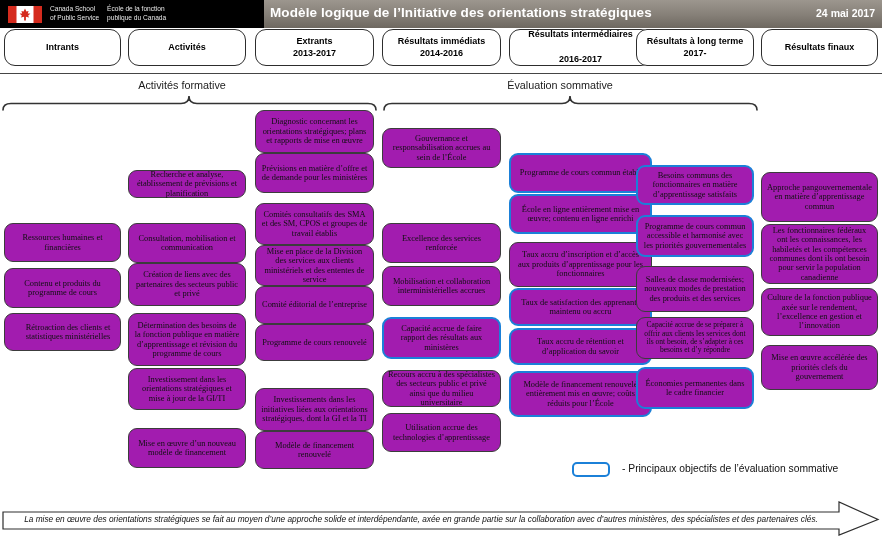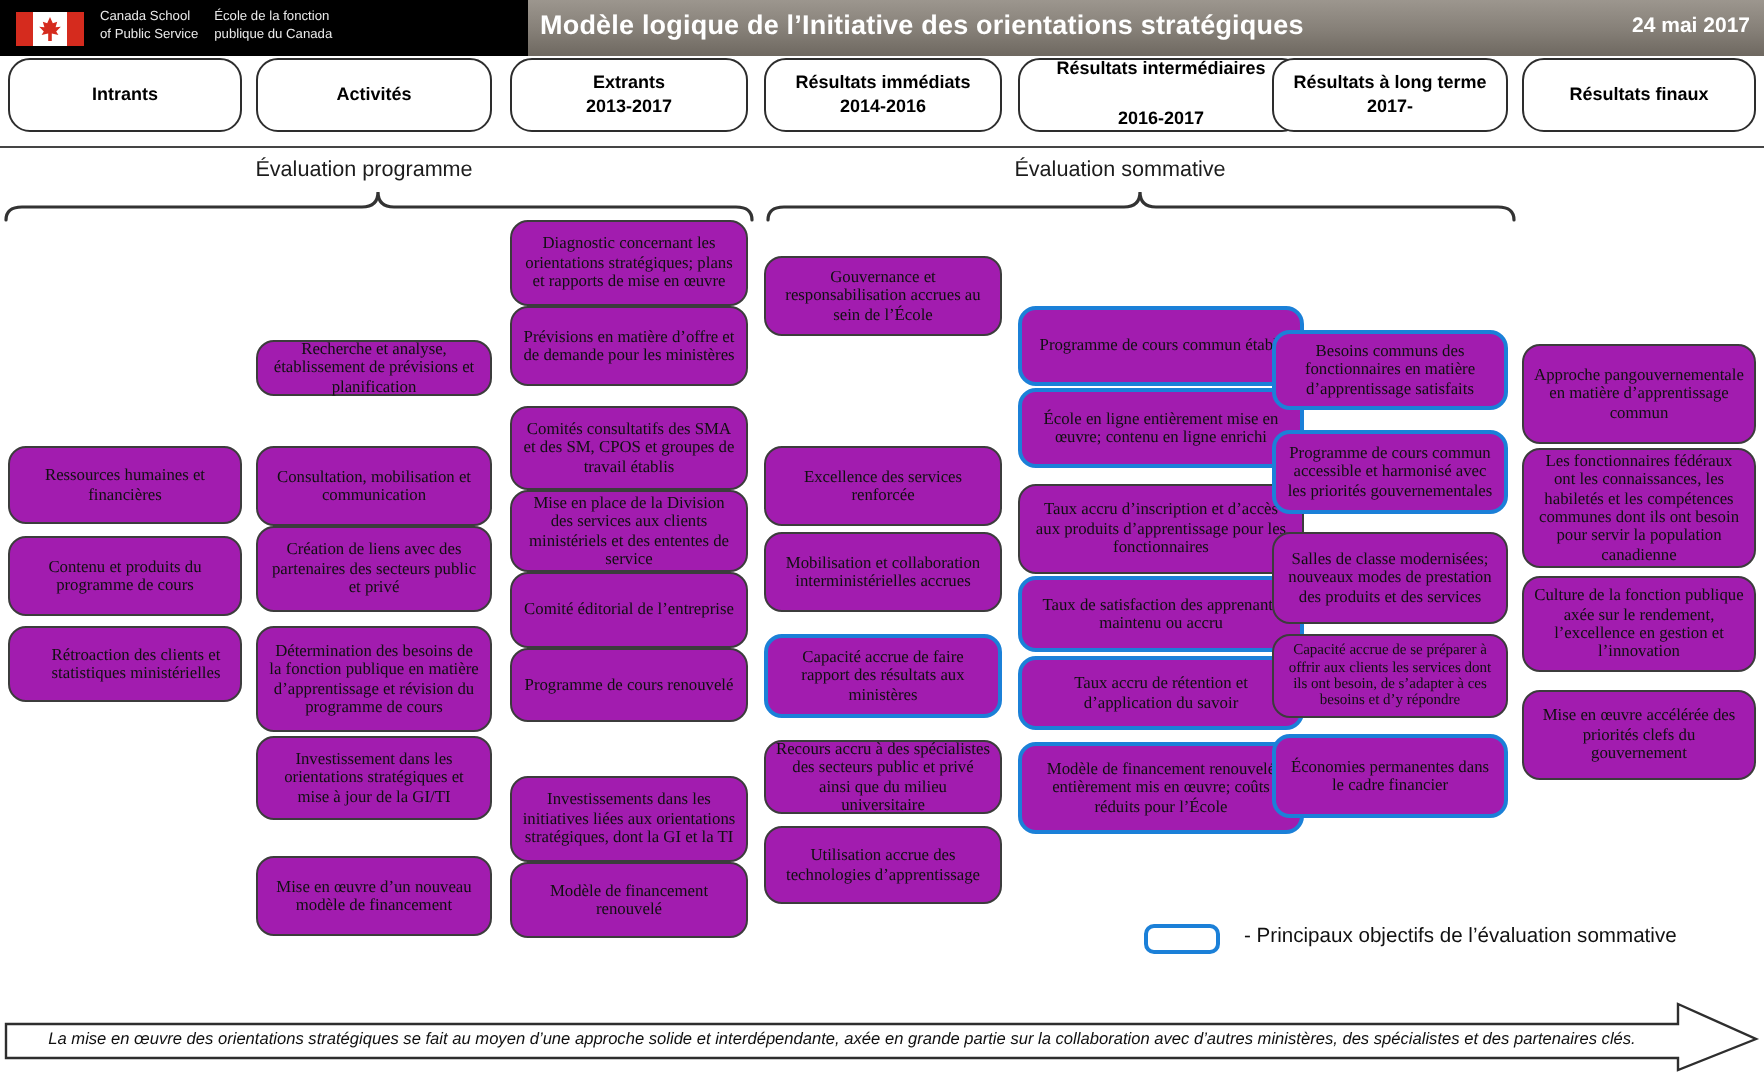--- a/index.html
+++ b/index.html
@@ -90,21 +90,21 @@
   <div class="hdr c6">
     <span>Résultats à long terme</span>
     <span>2017-</span>
   </div>
   <div class="hdr c7">
     <span>Résultats finaux</span>
   </div>
 
   <div class="hrule"></div>
 
-  <div class="brace-label" style="left:72px;">Évaluation programme</div>
+  <div class="brace-label" style="left:72px;">Activités formative</div>
   <div class="brace-label" style="left:450px;">Évaluation sommative</div>
 
   <svg class="overlay" width="882" height="537">
     <path d="M 3 110 Q 3 103.5 11 103.5 L 181 103.5 Q 189 103.5 189 96 Q 189 103.5 197 103.5 L 368 103.5 Q 376 103.5 376 110" fill="none" stroke="#333" stroke-width="1.6" stroke-linecap="round"></path>
     <path d="M 384 110 Q 384 103.5 392 103.5 L 562 103.5 Q 570 103.5 570 96 Q 570 103.5 578 103.5 L 749 103.5 Q 757 103.5 757 110" fill="none" stroke="#333" stroke-width="1.6" stroke-linecap="round"></path>
     <polygon points="3,512 839,512 839,502 878,519.5 839,535 839,529 3,529" fill="#fff" stroke="#2e2e2e" stroke-width="1.2"></polygon>
   </svg>
 
   <div class="box c1" style="top:223px;height:39px;">Ressources humaines et financières</div>
   <div class="box c1" style="top:268px;height:40px;">Contenu et produits du programme de cours</div>

